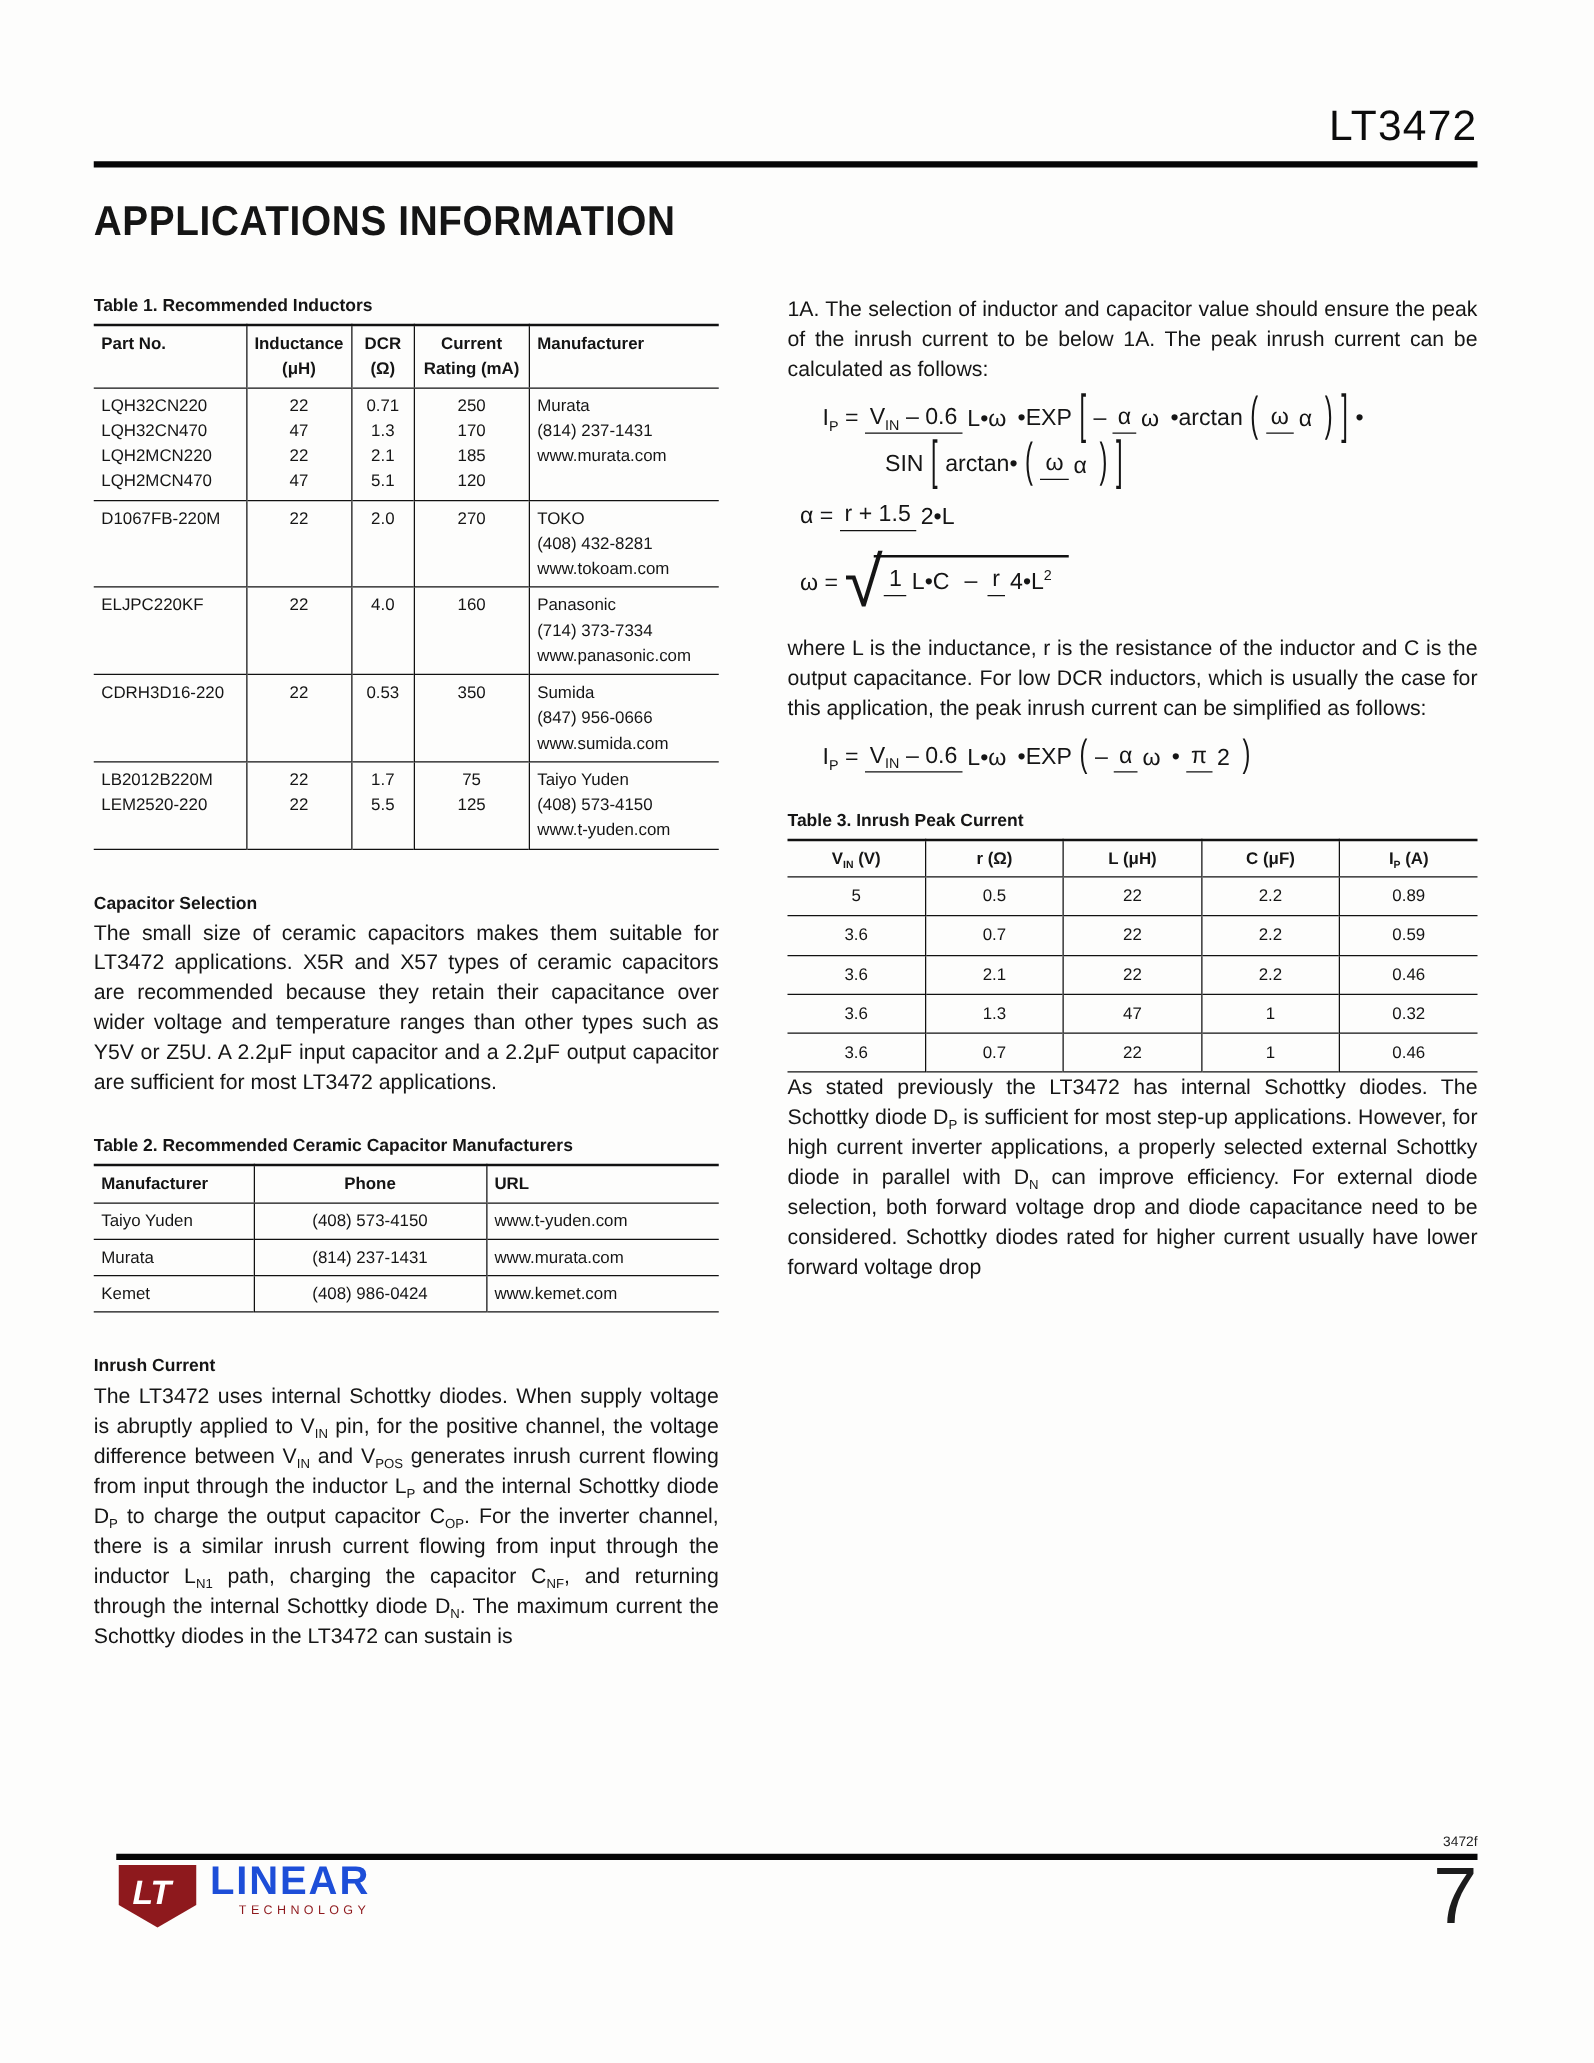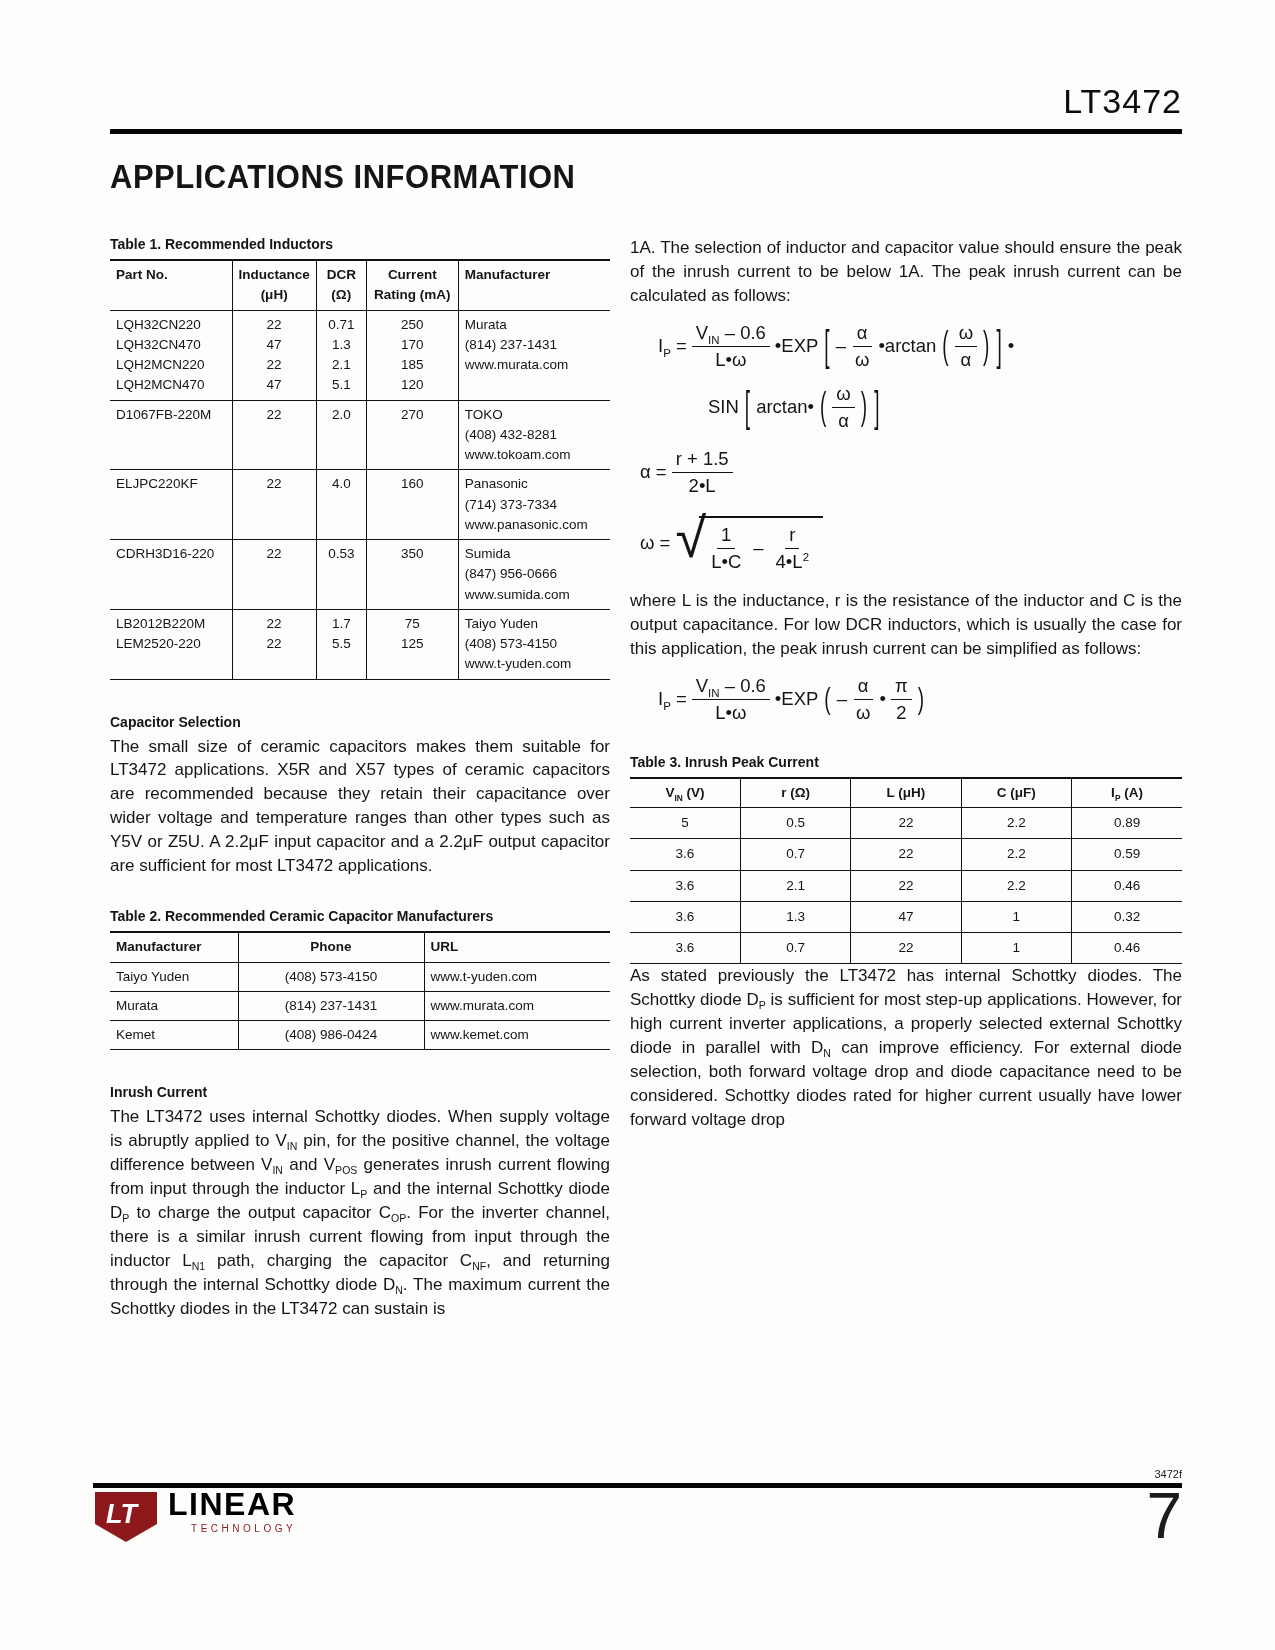--- a/index.html
+++ b/index.html
@@ -7,21 +7,21 @@
   body {
     margin: 0;
     width: 1275px;
     height: 1650px;
     background: #fdfdfc;
     color: #151515;
     font-family: "Liberation Sans", sans-serif;
     overflow: hidden;
   }
   .page { position: relative; width: 1275px; height: 1650px; }
-  .content { position: absolute; left: 110px; right: 93px; top: 0; }
+  .content { position: absolute; left: 75px; right: 93px; top: 0; }
 
   
   .header { padding-top: 82px; text-align: right; }
   .part-number { font-size: 34px; letter-spacing: 1px; color: #0c0c0c; }
   .header-rule { height: 5px; background: #060606; margin-top: 8px; }
 
   .section-title {
     font-size: 31px; font-weight: 800; letter-spacing: 0.5px;
     margin: 24px 0 0 0;
     transform: scaleY(1.08); transform-origin: left top;
@@ -60,41 +60,41 @@
   .mb-28 { margin-bottom: 11px; }
   .mt-30 { margin-top: 30px; }
 
   
   .formula { margin: 6px 0 16px 0; }
   .fline {
     display: flex; align-items: center; gap: 5px;
     font-size: 18.5px; margin: 12px 0 12px 28px; white-space: nowrap;
   }
   .fline.indent2 { margin-left: 78px; }
-  .frac { display: inline-flex; flex-direction: column; align-items: center; }
+  .frac { display: inline-flex; flex-direction: row; align-items: center; }
   .frac .num { border-bottom: 1.6px solid #111; padding: 0 4px 2px; }
   .frac .den { padding: 2px 4px 0; }
   .br  { display: inline-block; transform: scaleY(2.25); font-size: 19px; margin: 0 1px; }
   .pr  { display: inline-block; transform: scaleY(2.0);  font-size: 19px; margin: 0 1px; }
   .prs { display: inline-block; transform: scaleY(1.6);  font-size: 19px; margin: 0 1px; }
   .sqrt { display: inline-flex; align-items: flex-start; }
   .sqrt-sym { font-size: 56px; line-height: 50px; font-weight: 300; margin-right: -7px; }
   .sqrt-body {
     display: inline-flex; align-items: center; gap: 8px;
     border-top: 2px solid #111; padding: 6px 10px 0 8px; margin-top: 3px;
   }
 
   
   .footer { position: absolute; left: 93px; right: 93px; top: 1468px; }
   .fcode { text-align: right; font-size: 11px; margin-bottom: 3px; color: #222; }
   .footer-rule { height: 5px; background: #060606; }
   .footer-row { display: flex; justify-content: space-between; align-items: flex-end; margin-top: 0; }
   .logo { display: flex; align-items: flex-start; gap: 9px; }
   .logo-text .linear {
-    font-size: 32px; font-weight: 700; color: #000000;
+    font-size: 32px; font-weight: 700; color: #1d4ed8;
     letter-spacing: 1.5px; line-height: 1;
   }
   .logo-text .tech {
     font-size: 10px; letter-spacing: 3.5px; color: #8e191d;
     margin-top: 3px; text-align: right;
   }
   .page-num { font-size: 64px; line-height: 0.9; color: #1c1c1c; }
 </style>
 </head>
 <body>

